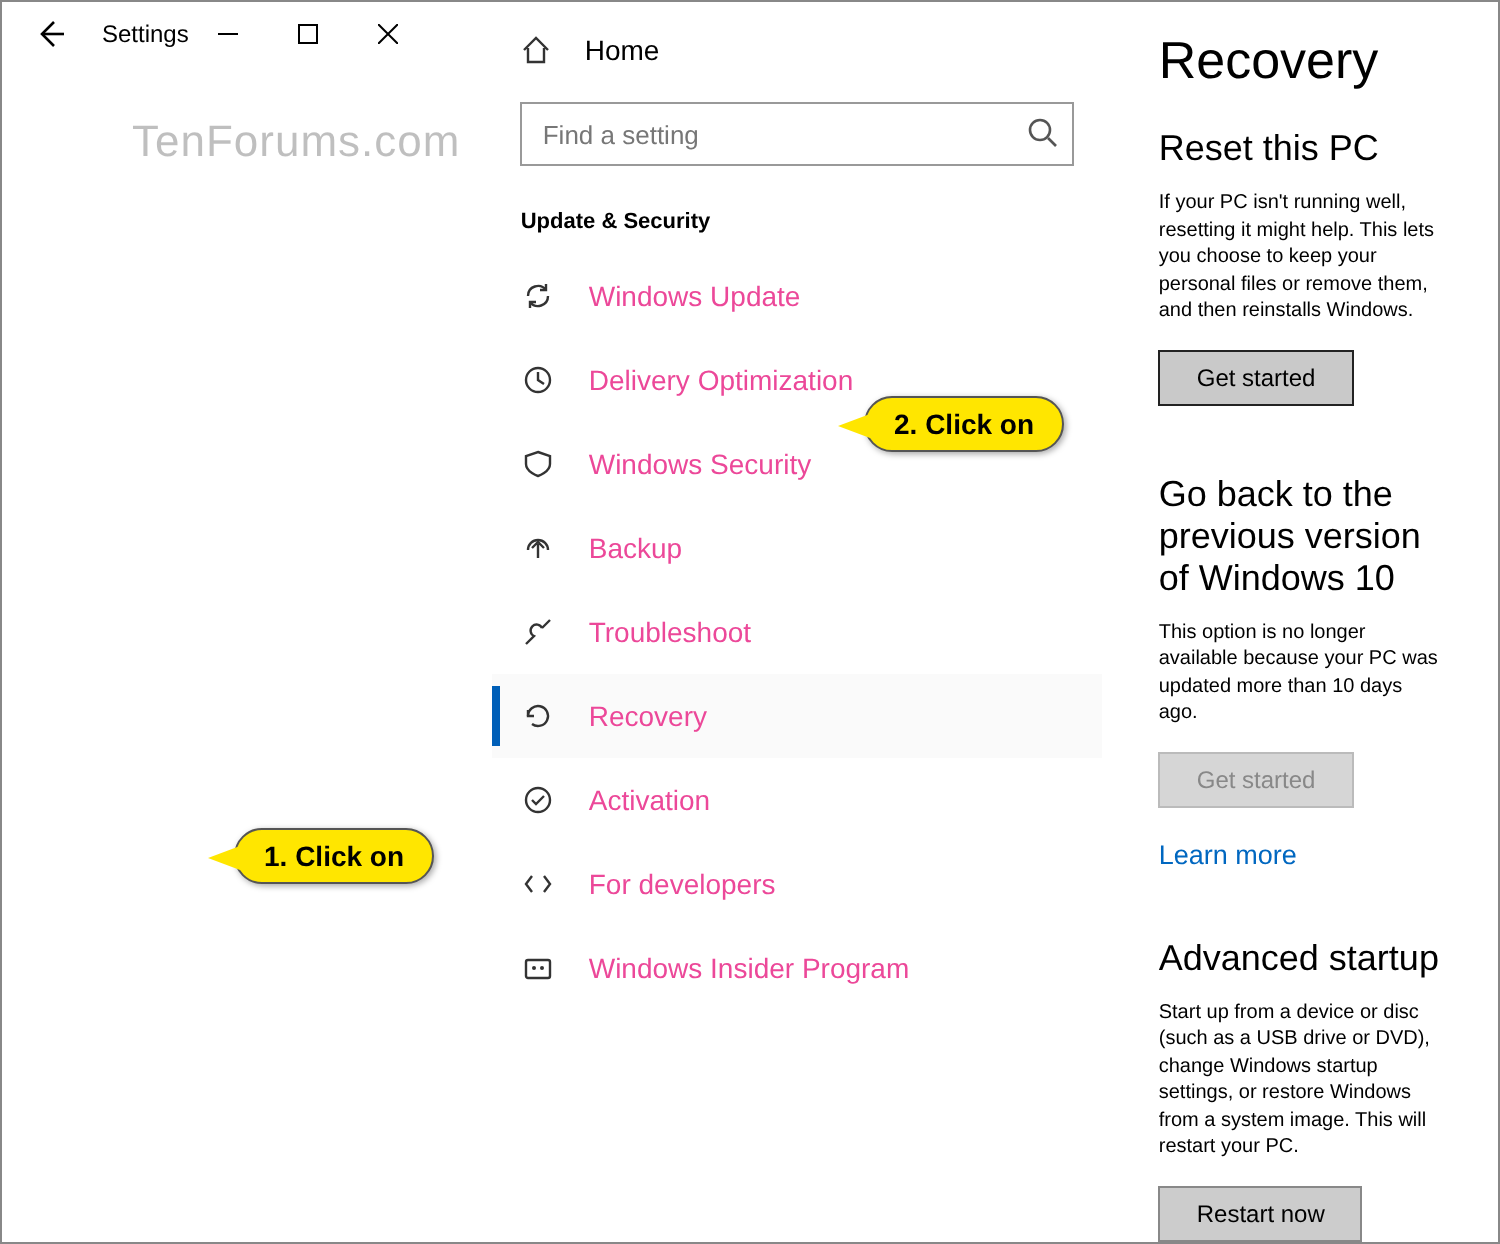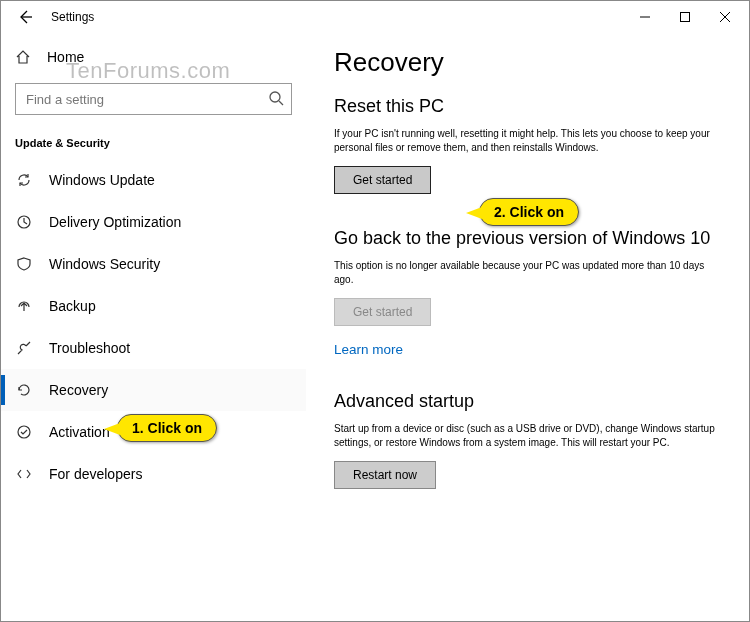--- a/index.html
+++ b/index.html
@@ -1,17 +1,17 @@
 <!DOCTYPE html>
 <html><head>
 <meta charset="utf-8">
 <style>
   * { margin: 0; padding: 0; box-sizing: border-box; }
   body { font-family: "Segoe UI", Arial, sans-serif; font-size: 13px; color: #000; background: #fff; }
-  .window { width: 750px; height: 622px; border: 1px solid #888; position: relative; display: flex; flex-direction: column; background: #fff; overflow: hidden; }
+  .window { width: 750px; height: 622px; border: 1px solid #888; position: relative; display: flex; flex-direction: row; background: #fff; overflow: hidden; gap: 28px; }
 
   
   .titlebar { height: 32px; display: flex; align-items: center; padding: 0 4px; }
   .back-btn { width: 40px; height: 32px; display: flex; align-items: center; justify-content: center; }
   .title { padding-left: 6px; font-size: 12px; }
   .win-controls { margin-left: auto; display: flex; }
   .win-ctrl { width: 40px; height: 32px; display: flex; align-items: center; justify-content: center; }
 
   
   .body { flex: 1; display: flex; overflow: hidden; }
@@ -21,41 +21,41 @@
   .home-row span.lbl { font-size: 14px; }
   .watermark { position: absolute; left: 65px; top: 57px; font-size: 22px; color: rgba(0,0,0,0.25); font-weight: 400; white-space: nowrap; pointer-events:none; letter-spacing: .5px;}
   .searchwrap { margin: 6px 14px 8px 14px; position: relative; }
   .search { width: 100%; height: 32px; border: 1px solid #999; padding: 0 30px 0 10px; font-size: 13px; background:#fff; }
   .search::placeholder{color:#777;}
   .search-icon { position: absolute; right: 8px; top: 7px; color: #555; }
   .section-header { padding: 14px 14px 10px 14px; font-size: 11px; font-weight: 600; }
   .navlist { display: flex; flex-direction: column; }
   .nav-item { display: flex; align-items: center; height: 42px; padding: 0 14px; gap: 16px; position: relative; }
   .nav-item .icon { width: 18px; display:flex; justify-content:center; color:#333; }
-  .nav-item .lbl { font-size: 14px; color:#000000; }
+  .nav-item .lbl { font-size: 14px; color:#ec4899; }
   .nav-item.selected::before { content:""; position:absolute; left:0; top:6px; bottom:6px; width:4px; background:#005fb8; }
   .nav-item.selected { background: rgba(0,0,0,0.02); }
 
   
   .main { flex:1; padding: 14px 26px 10px 28px; overflow:hidden; }
   .page-title { font-size: 26px; font-weight: 400; margin-bottom: 18px; }
   .section h2 { font-size: 18px; font-weight: 400; margin-bottom: 10px; }
   .section p { font-size: 10px; line-height: 1.35; margin-bottom: 12px; color:#000; }
   .btn { display:inline-block; min-width: 90px; padding: 6px 18px; border:1px solid #888; background:#ccc; font-size:12px; color:#000; }
   .btn.disabled { color:#888; border-color:#bbb; background:#d6d6d6; }
   .btn.highlight { border:1.5px solid #222; background:#c9c9c9; }
   .section { margin-bottom: 34px; }
   .link { color:#0067c0; font-size:13.5px; display:inline-block; margin-top:16px; }
 
   
   .callout { position:absolute; background:#ffe600; border:1px solid #555; border-radius:18px; padding:5px 14px; font-size:14px; font-weight:600; box-shadow: 1px 1px 3px rgba(0,0,0,0.35); white-space:nowrap; }
   .callout.c1 { left:116px; top:413px; }
   .callout.c1::before{ content:""; position:absolute; left:-14px; top:8px; border-top:6px solid transparent; border-bottom:6px solid transparent; border-right:16px solid #ffe600;}
   .callout.c1::after{ content:""; position:absolute; left:-16px; top:7px; border-top:7px solid transparent; border-bottom:7px solid transparent; border-right:17px solid #555; z-index:-1;}
-  .callout.c2 { left:478px; top:197px; }
+  .callout.c2 { left:431px; top:197px; }
   .callout.c2::before{ content:""; position:absolute; left:-14px; top:8px; border-top:6px solid transparent; border-bottom:6px solid transparent; border-right:16px solid #ffe600;}
   .callout.c2::after{ content:""; position:absolute; left:-16px; top:7px; border-top:7px solid transparent; border-bottom:7px solid transparent; border-right:17px solid #555; z-index:-1;}
 
   svg { display:block; }
 </style>
 </head>
 <body>
 
 <div class="window">
 
@@ -173,20 +173,30 @@
           <span class="lbl">Activation</span>
         </div>
         <div class="nav-item">
           <span class="icon">
               <svg width="16" height="16" viewBox="0 0 16 16">
                 <path d="M5 4 L2 8 L5 12 M11 4 L14 8 L11 12" stroke="#333" stroke-width="1.2" fill="none"></path>
               </svg>
             </span>
           <span class="lbl">For developers</span>
         </div>
+        <div class="nav-item">
+          <span class="icon">
+              <svg width="16" height="16" viewBox="0 0 16 16">
+                <rect x="2" y="4" width="12" height="9" rx="1" stroke="#333" stroke-width="1.2" fill="none"></rect>
+                <circle cx="6" cy="8" r="1" fill="#333"></circle>
+                <circle cx="10" cy="8" r="1" fill="#333"></circle>
+              </svg>
+            </span>
+          <span class="lbl">Windows Insider Program</span>
+        </div>
       </div>
     </div>
 
     <div class="main">
       <div class="page-title">Recovery</div>
 
       <div class="section">
         <h2>Reset this PC</h2>
         <p>If your PC isn't running well, resetting it might help. This lets you choose to keep your personal files or remove them, and then reinstalls Windows.</p>
         <div class="btn highlight">Get started</div>

